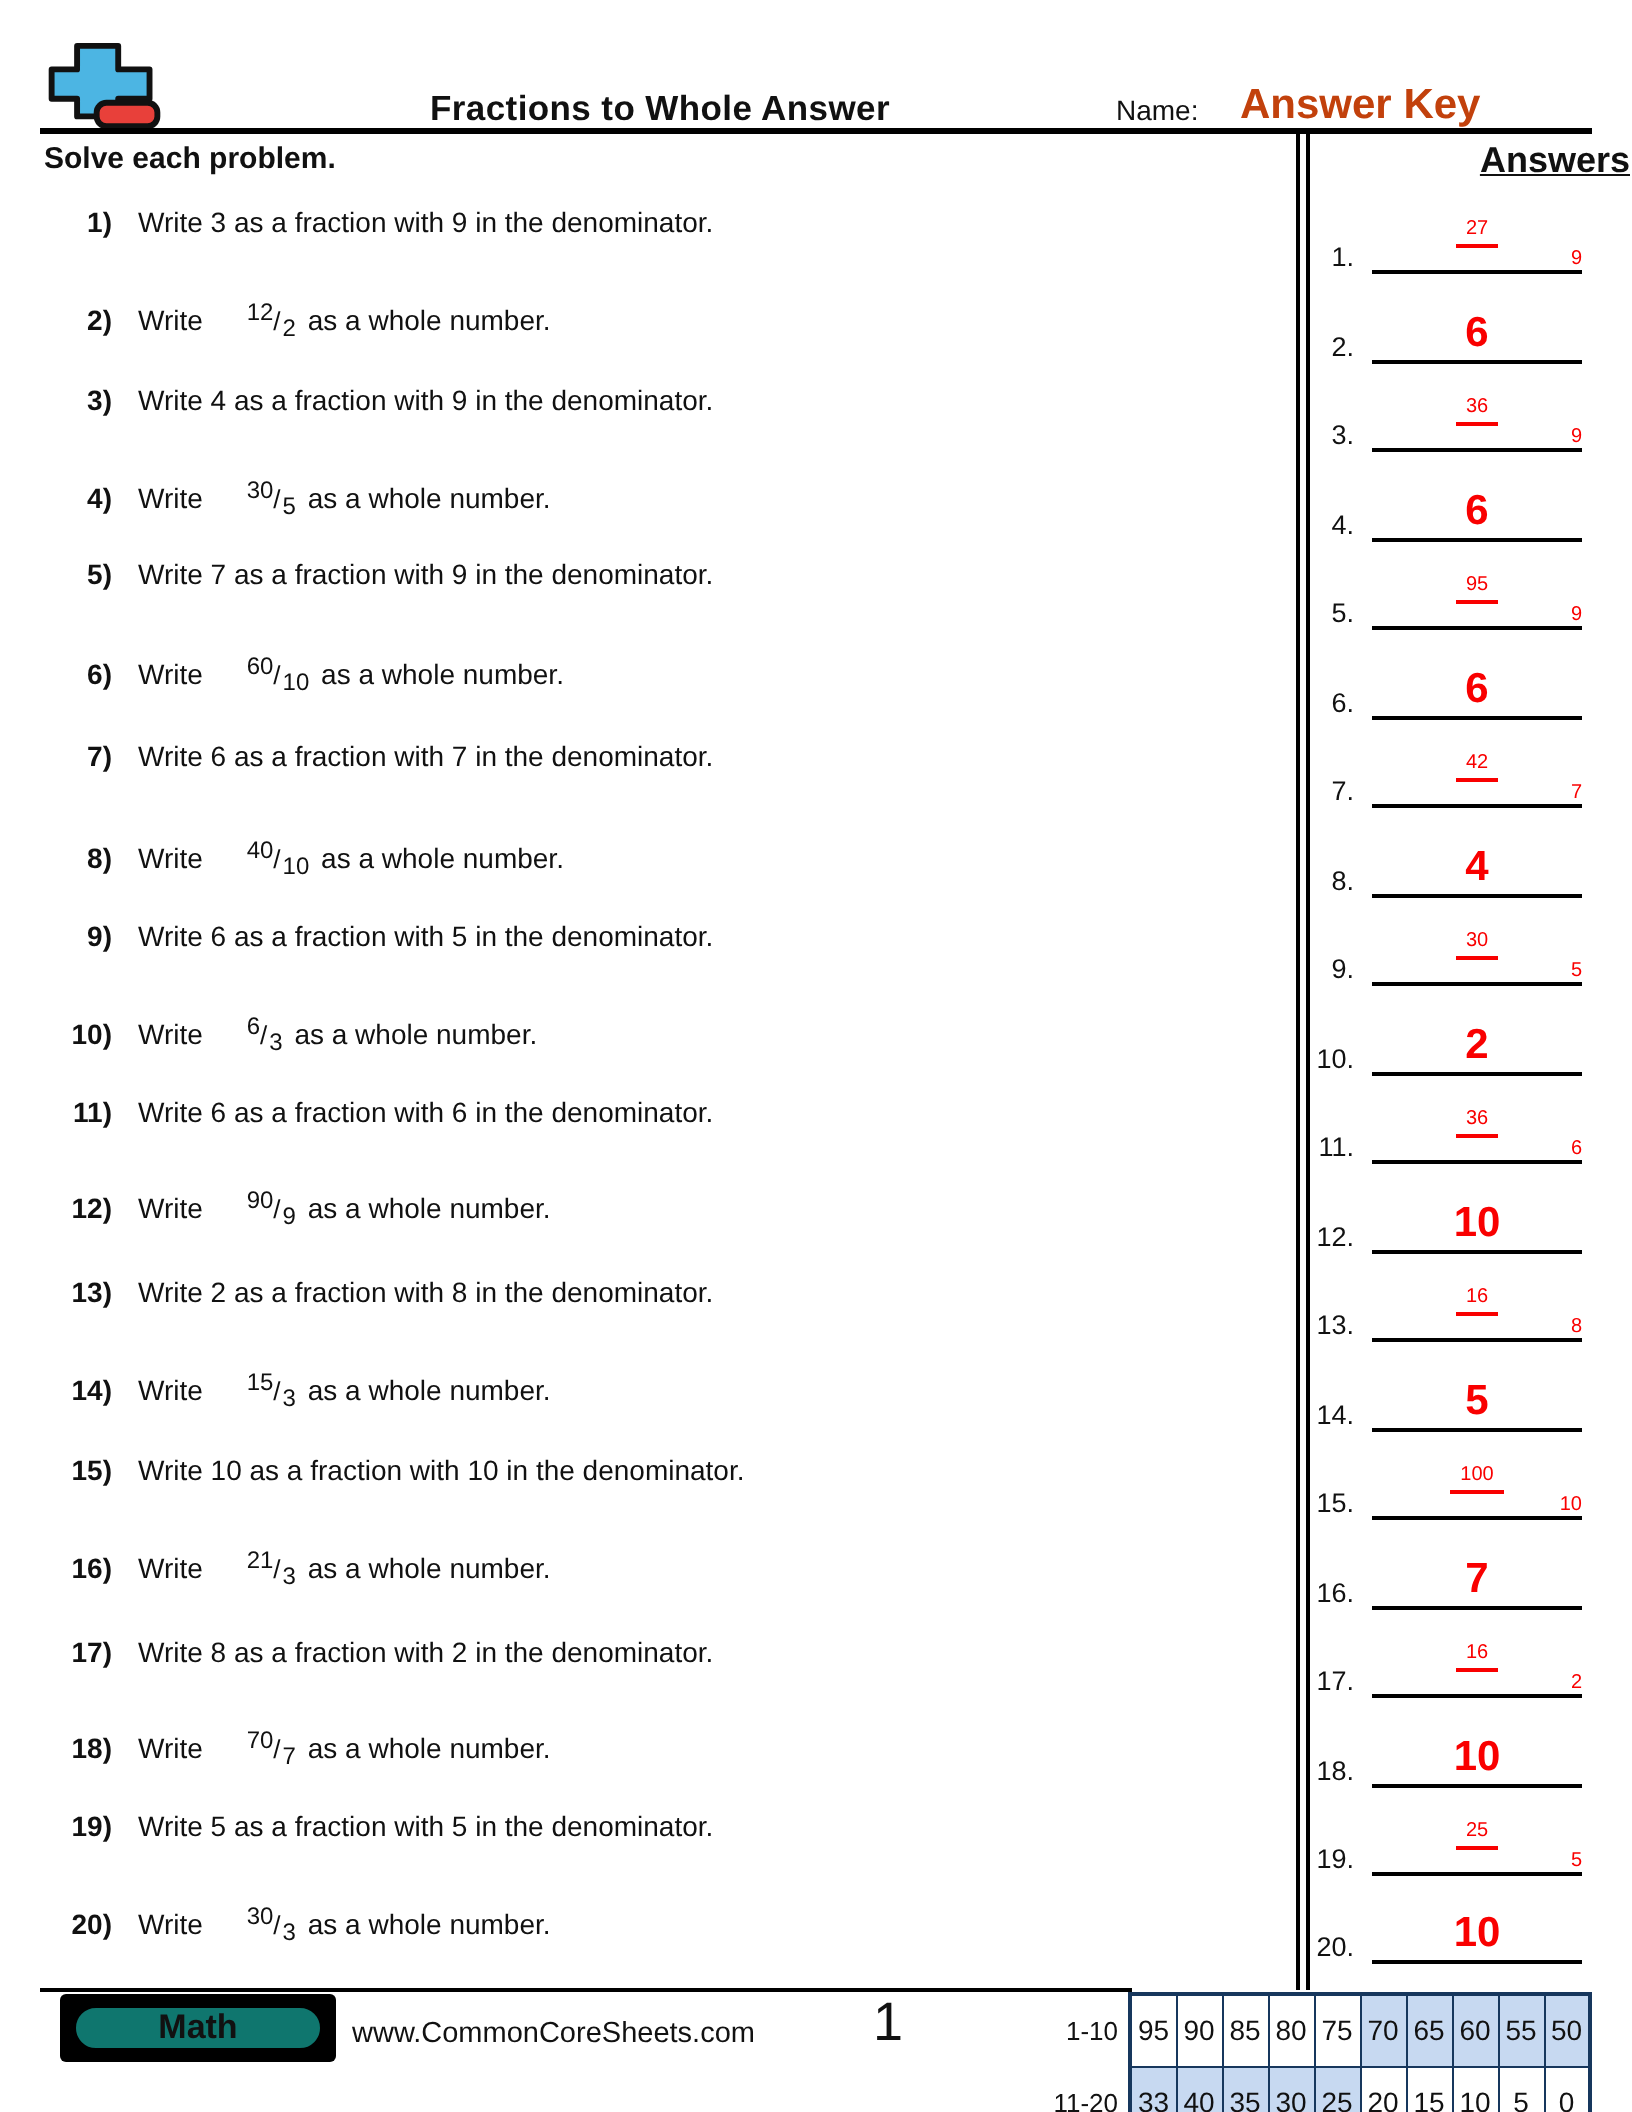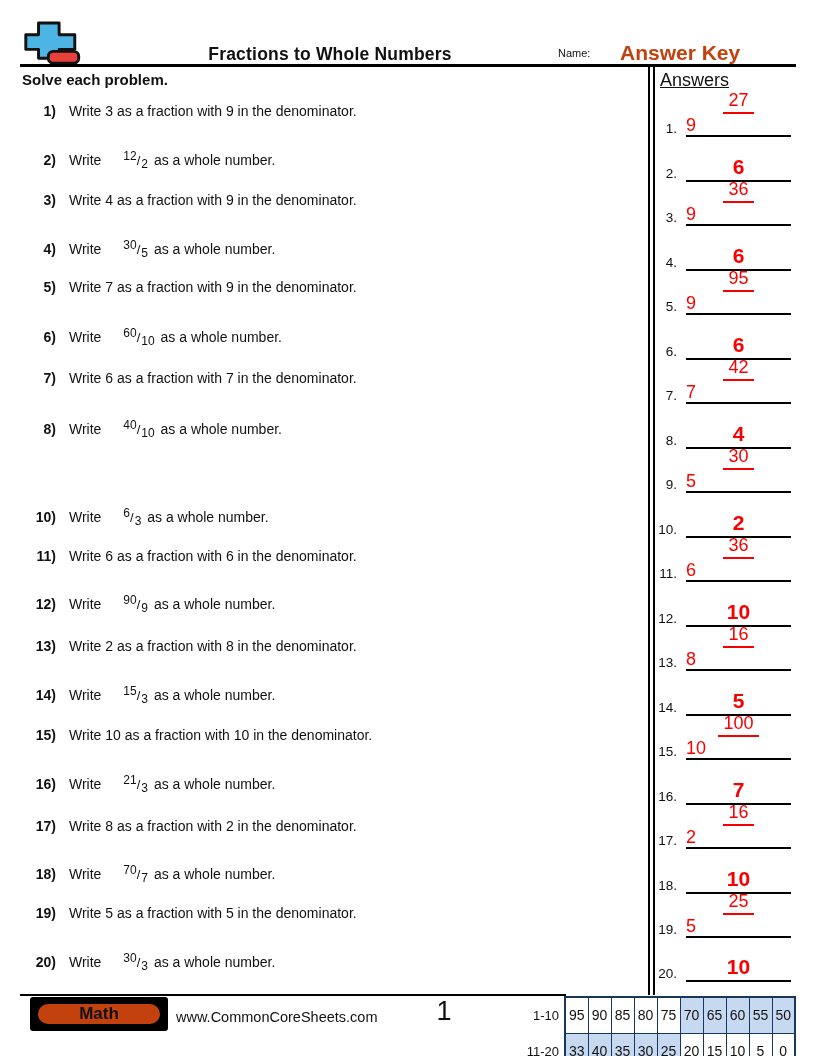--- a/index.html
+++ b/index.html
@@ -3,53 +3,53 @@
 <meta charset="utf-8">
 <style>
   * { margin:0; padding:0; box-sizing:border-box; }
   body { background:#fff; font-family:"Liberation Sans", sans-serif; color:#111; }
   .page { position:relative; width:816px; height:1056px; background:#fff; overflow:hidden; }
 
   
   .logo { position:absolute; left:24px; top:21px; width:80px; height:47px; }
   .title { position:absolute; left:60px; top:44px; width:540px; text-align:center;
            font-size:17.5px; font-weight:bold; letter-spacing:.2px; }
-  .name-label { position:absolute; left:558px; top:47px; font-size:11px; }
+  .name-label { position:absolute; left:558px; top:47px; font-size:14px; }
   .name-value { position:absolute; left:620px; top:41px; font-size:21px; font-weight:bold; color:#c2410c; }
   .header-rule { position:absolute; left:20px; top:64px; width:776px; border-top:3px solid #000; }
   .instructions { position:absolute; left:22px; top:71px; font-size:15px; font-weight:bold; }
 
   
   .divider { position:absolute; left:648px; top:64px; width:7px; height:931px;
              border-left:2px solid #000; border-right:2px solid #000; }
-  .answers-heading { position:absolute; left:660px; top:70px; width:155px; text-align:left;
-                     font-size:18px; font-weight:normal; text-decoration:underline; }
+  .answers-heading { position:absolute; left:660px; top:70px; width:155px; text-align:right;
+                     font-size:18px; font-weight:bold; text-decoration:underline; }
   .slot { position:absolute; left:650px; width:145px; height:44px; }
   .slot-num { position:absolute; left:0; bottom:1px; width:30px; text-align:right;
               font-size:13.5px; padding-right:3px; }
   .slot-line { position:absolute; left:36px; right:4px; bottom:0; border-bottom:2px solid #000; }
   .ans-whole { position:absolute; left:36px; right:4px; bottom:3px; text-align:center;
                color:#f90000; font-weight:bold; font-size:21px; }
-  .ans-frac { position:absolute; left:36px; right:4px; bottom:1px; text-align:left;
-              color:#f90000; font-size:18px; line-height:1.25; }
+  .ans-frac { position:absolute; left:36px; right:4px; bottom:1px; text-align:right;
+              color:#f90000; font-size:10px; line-height:1.25; }
   .afn { display:block; width:max-content; margin:0 auto; border-bottom:2px solid #f90000; padding:0 5px; }
   .afd { display:block; }
 
   
   .question { position:absolute; left:22px; width:610px; font-size:14px; line-height:17px; }
   .qnum { display:inline-block; width:34px; text-align:right; font-weight:bold; margin-right:13px; }
   .fr { margin:0 2px; white-space:nowrap; }
   .fr-n { font-size:12px; position:relative; top:-5px;margin-left:16px; }
   .fr-s { font-size:13px; }
   .fr-d { font-size:12px; position:relative; top:3px; margin-left:1px; }
 
   
   .footer-rule { position:absolute; left:20px; top:994px; width:546px; border-top:2px solid #000; }
   .math-badge { position:absolute; left:30px; top:997px; width:138px; height:34px; background:#000; border-radius:3px; }
-  .math-pill { position:absolute; left:5px; top:4px; right:5px; bottom:4px; background:#c2410c;
+  .math-pill { position:absolute; left:5px; top:4px; right:5px; bottom:4px; background:#0f766e;
                border:3px solid #000; border-radius:13px; display:flex; align-items:center;
                justify-content:center; font-weight:bold; font-size:17px; }
   .site-url { position:absolute; left:176px; top:1009px; font-size:14.5px; }
   .page-number { position:absolute; left:418px; top:996px; width:52px; text-align:center; font-size:27px; }
   .score { position:absolute; left:523px; top:996px; border-collapse:collapse; }
   .score th { border:none; font-weight:normal; font-size:13px; text-align:right;
               padding-right:5px; width:42px; }
   .score td { width:23px; height:36px; border:1px solid #17375d; text-align:center;
               font-size:14px; padding:0 1px; }
   .score td.hl { background:#c7d9f1; }
@@ -60,21 +60,21 @@
 </style>
 </head>
 <body>
 
 <div class="page">
 
   <svg class="logo" viewBox="0 0 80 48">
     <path d="M14,2 H35 V14 H51 V29 H35 V38 H14 V29 H1 V14 H14 Z" fill="#4cb5e3" stroke="#111" stroke-width="3" stroke-linejoin="round"></path>
     <rect x="24" y="31" width="31" height="12" rx="5" fill="#e8403a" stroke="#111" stroke-width="3"></rect>
   </svg>
-  <div class="title">Fractions to Whole Numbers</div>
+  <div class="title">Fractions to Whole Answer</div>
   <div class="name-label">Name:</div>
   <div class="name-value">Answer Key</div>
   <div class="header-rule"></div>
   <div class="instructions">Solve each problem.</div>
 
   <div class="divider"></div>
   <div class="answers-heading">Answers</div>
 
   <div class="question" style="top:103px">
     <span class="qnum">1)</span><span>Write 3 as a fraction with 9 in the denominator.</span>
@@ -100,20 +100,23 @@
       <span class="fr"><span class="fr-n">60</span><span class="fr-s">/</span><span class="fr-d">10</span></span>
       <span>as a whole number.</span></span>
   </div>
   <div class="question" style="top:370px">
     <span class="qnum">7)</span><span>Write 6 as a fraction with 7 in the denominator.</span>
   </div>
   <div class="question" style="top:421px">
     <span class="qnum">8)</span><span><span>Write</span>
       <span class="fr"><span class="fr-n">40</span><span class="fr-s">/</span><span class="fr-d">10</span></span>
       <span>as a whole number.</span></span>
+  </div>
+  <div class="question" style="top:460px">
+    <span class="qnum">9)</span><span>Write 6 as a fraction with 5 in the denominator.</span>
   </div>
   <div class="question" style="top:509px">
     <span class="qnum">10)</span><span><span>Write</span>
       <span class="fr"><span class="fr-n">6</span><span class="fr-s">/</span><span class="fr-d">3</span></span>
       <span>as a whole number.</span></span>
   </div>
   <div class="question" style="top:548px">
     <span class="qnum">11)</span><span>Write 6 as a fraction with 6 in the denominator.</span>
   </div>
   <div class="question" style="top:596px">

